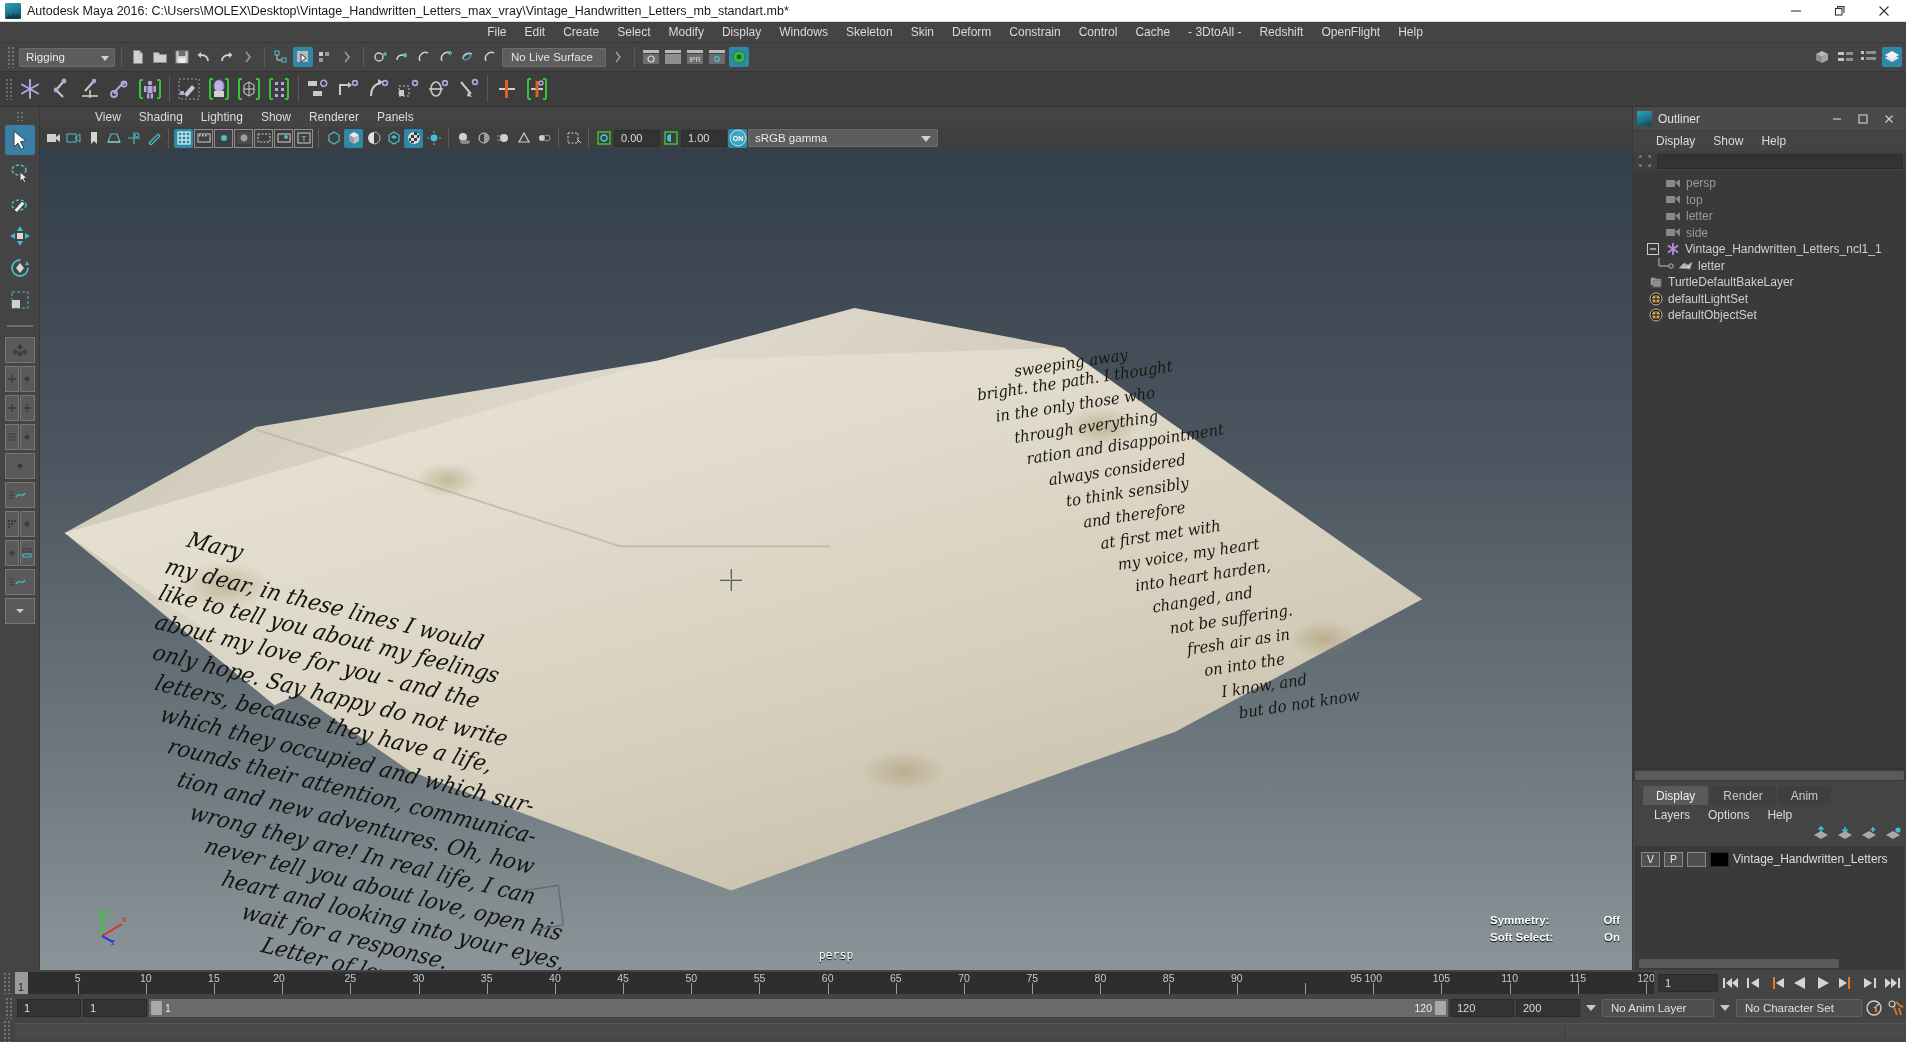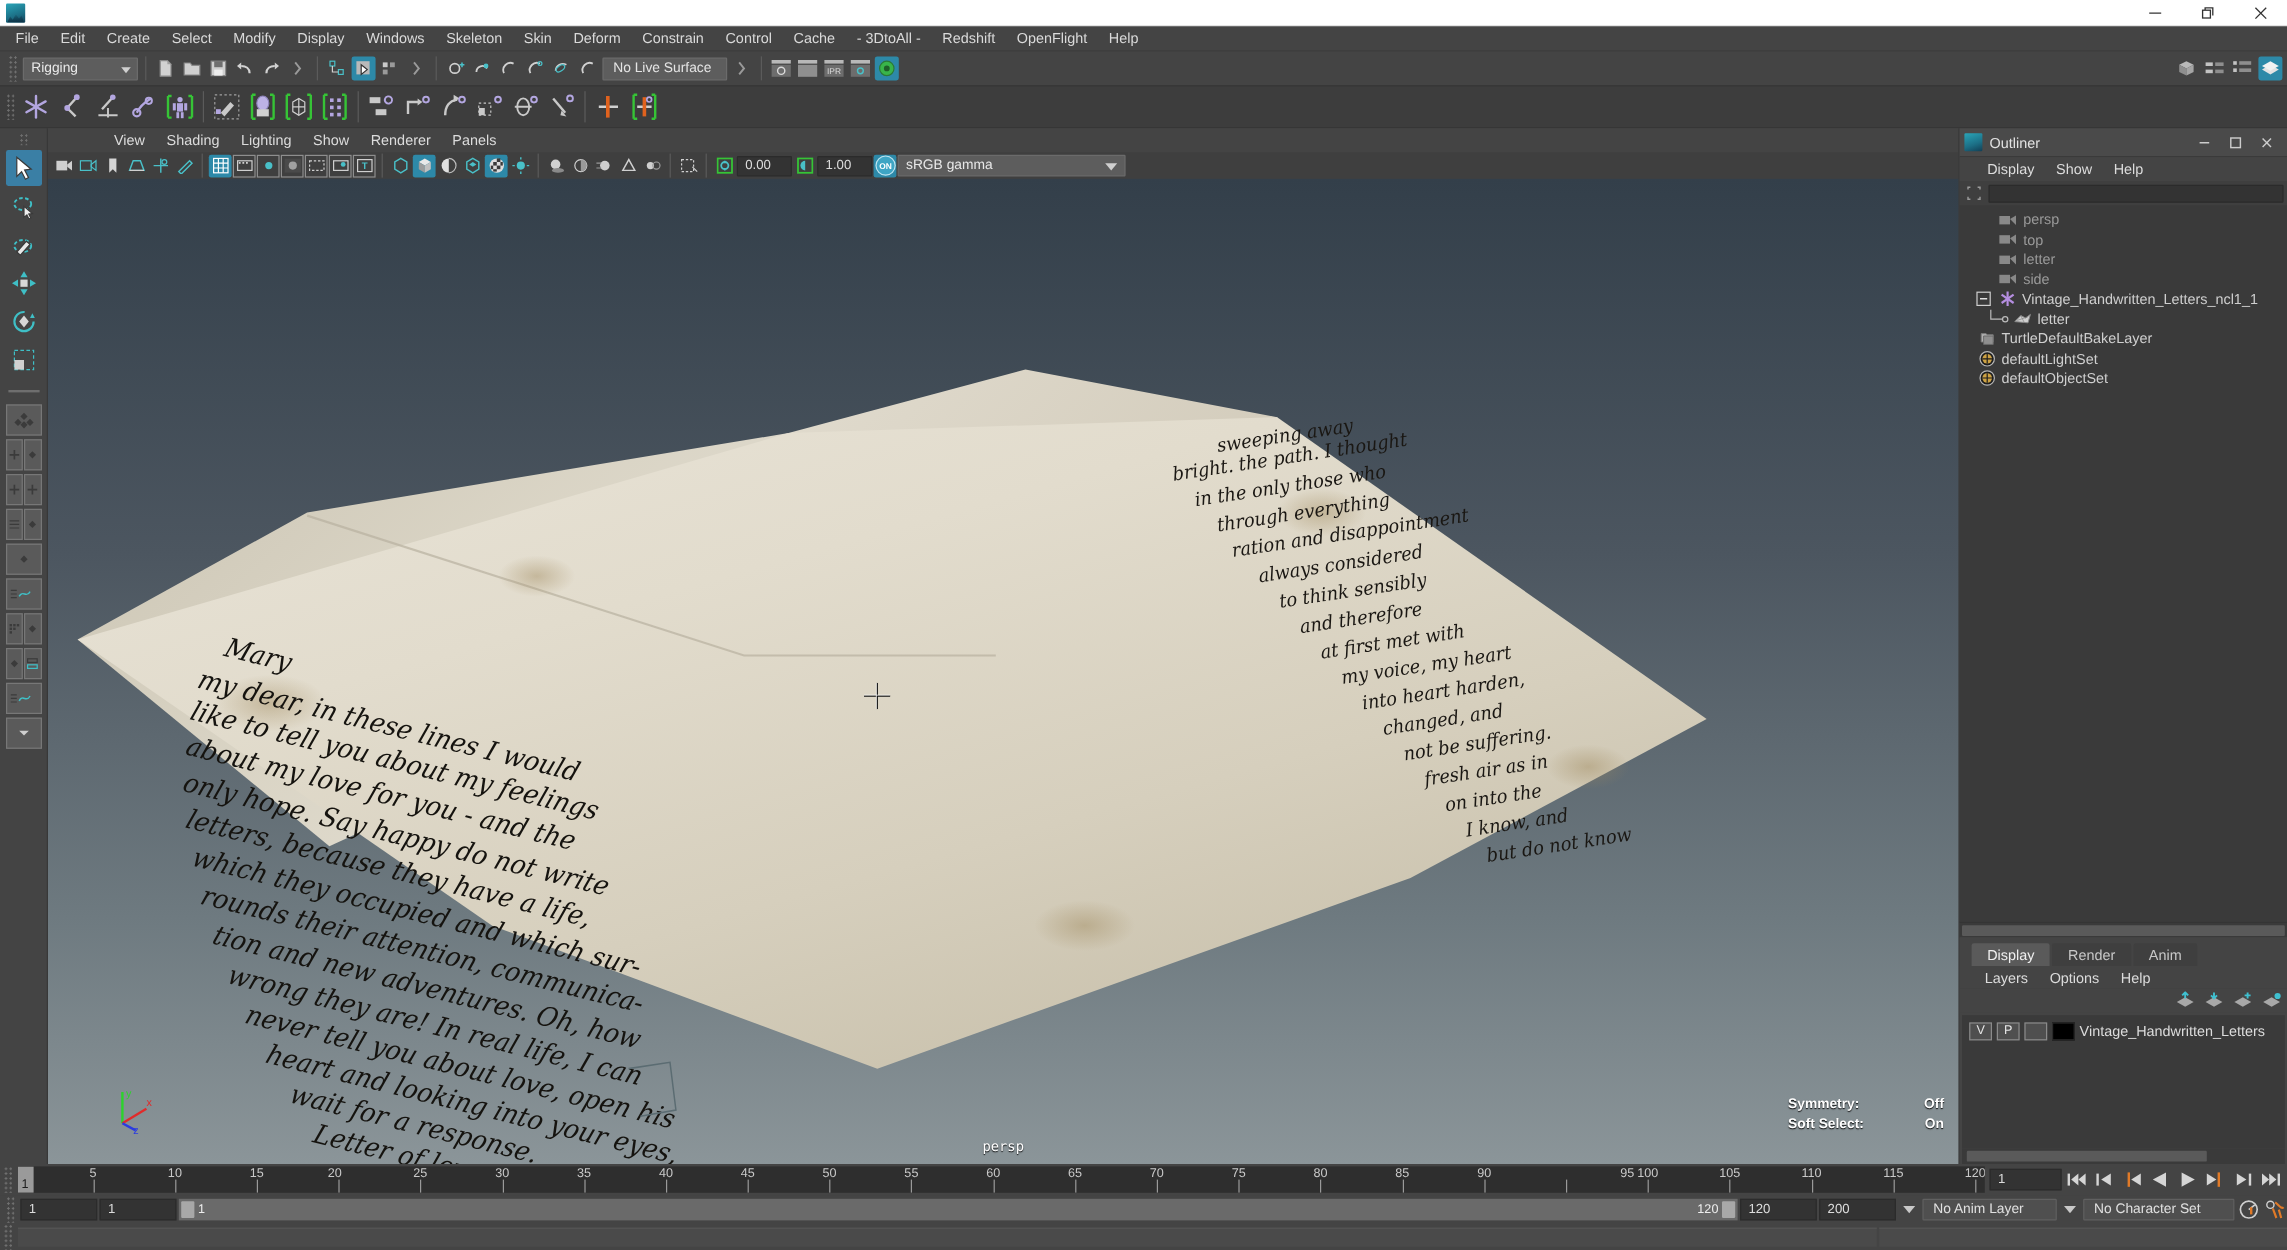--- a/index.html
+++ b/index.html
@@ -34,20 +34,21 @@
   .titlebar .tb-spacer { flex: 1 1 auto; }
   .winbtns { display:flex; height: 22px; }
   .winbtn { width: 44px; height: 22px; display:flex; align-items:center; justify-content:center; color:#333; }
   .winbtn svg { display:block; }
 
   
   .menubar {
     height: 21px; flex: 0 0 21px; background: #444444;
     display: flex; align-items: center; padding-left: 4px;
     border-bottom: 1px solid #3b3b3b;
+    justify-content: center;
   }
   .menubar .mi { padding: 0 9px; line-height: 21px; font-size: 12px; color: #dadada; white-space: nowrap; }
 
   
   .statusline {
     height: 28px; flex: 0 0 28px; background: #444444;
     display: flex; align-items: center; padding-left: 4px; gap: 2px;
   }
   .menu-sel {
     width: 96px; height: 19px; background: #5d5d5d; border: 1px solid #6b6b6b;
@@ -192,20 +193,21 @@
   .help-field{height:16px;flex:1 1 auto;margin:0 2px;background:#4a4a4a;border-top:1px solid #565656;}
   .progbar{height:16px;flex:0 0 340px;background:#4a4a4a;border-top:1px solid #565656;}
 </style>
 </head>
 <body>
 
 <div id="app">
 
   <div class="titlebar">
     <div class="tb-icon"></div>
+    <div class="tb-title">Autodesk Maya 2016: C:\Users\MOLEX\Desktop\Vintage_Handwritten_Letters_max_vray\Vintage_Handwritten_Letters_mb_standart.mb*</div>
     <div class="tb-spacer"></div>
     <div class="winbtns">
       <div class="winbtn">
         <svg width="12" height="12" viewBox="0 0 12 12">
             <line x1="1" y1="6" x2="11" y2="6" stroke="#333" stroke-width="1.1"></line>
           </svg>
       </div>
       <div class="winbtn">
         <svg width="12" height="12" viewBox="0 0 12 12">
           <rect x="1.5" y="3.5" width="6.5" height="6.5" fill="none" stroke="#333" stroke-width="1.1"></rect>

